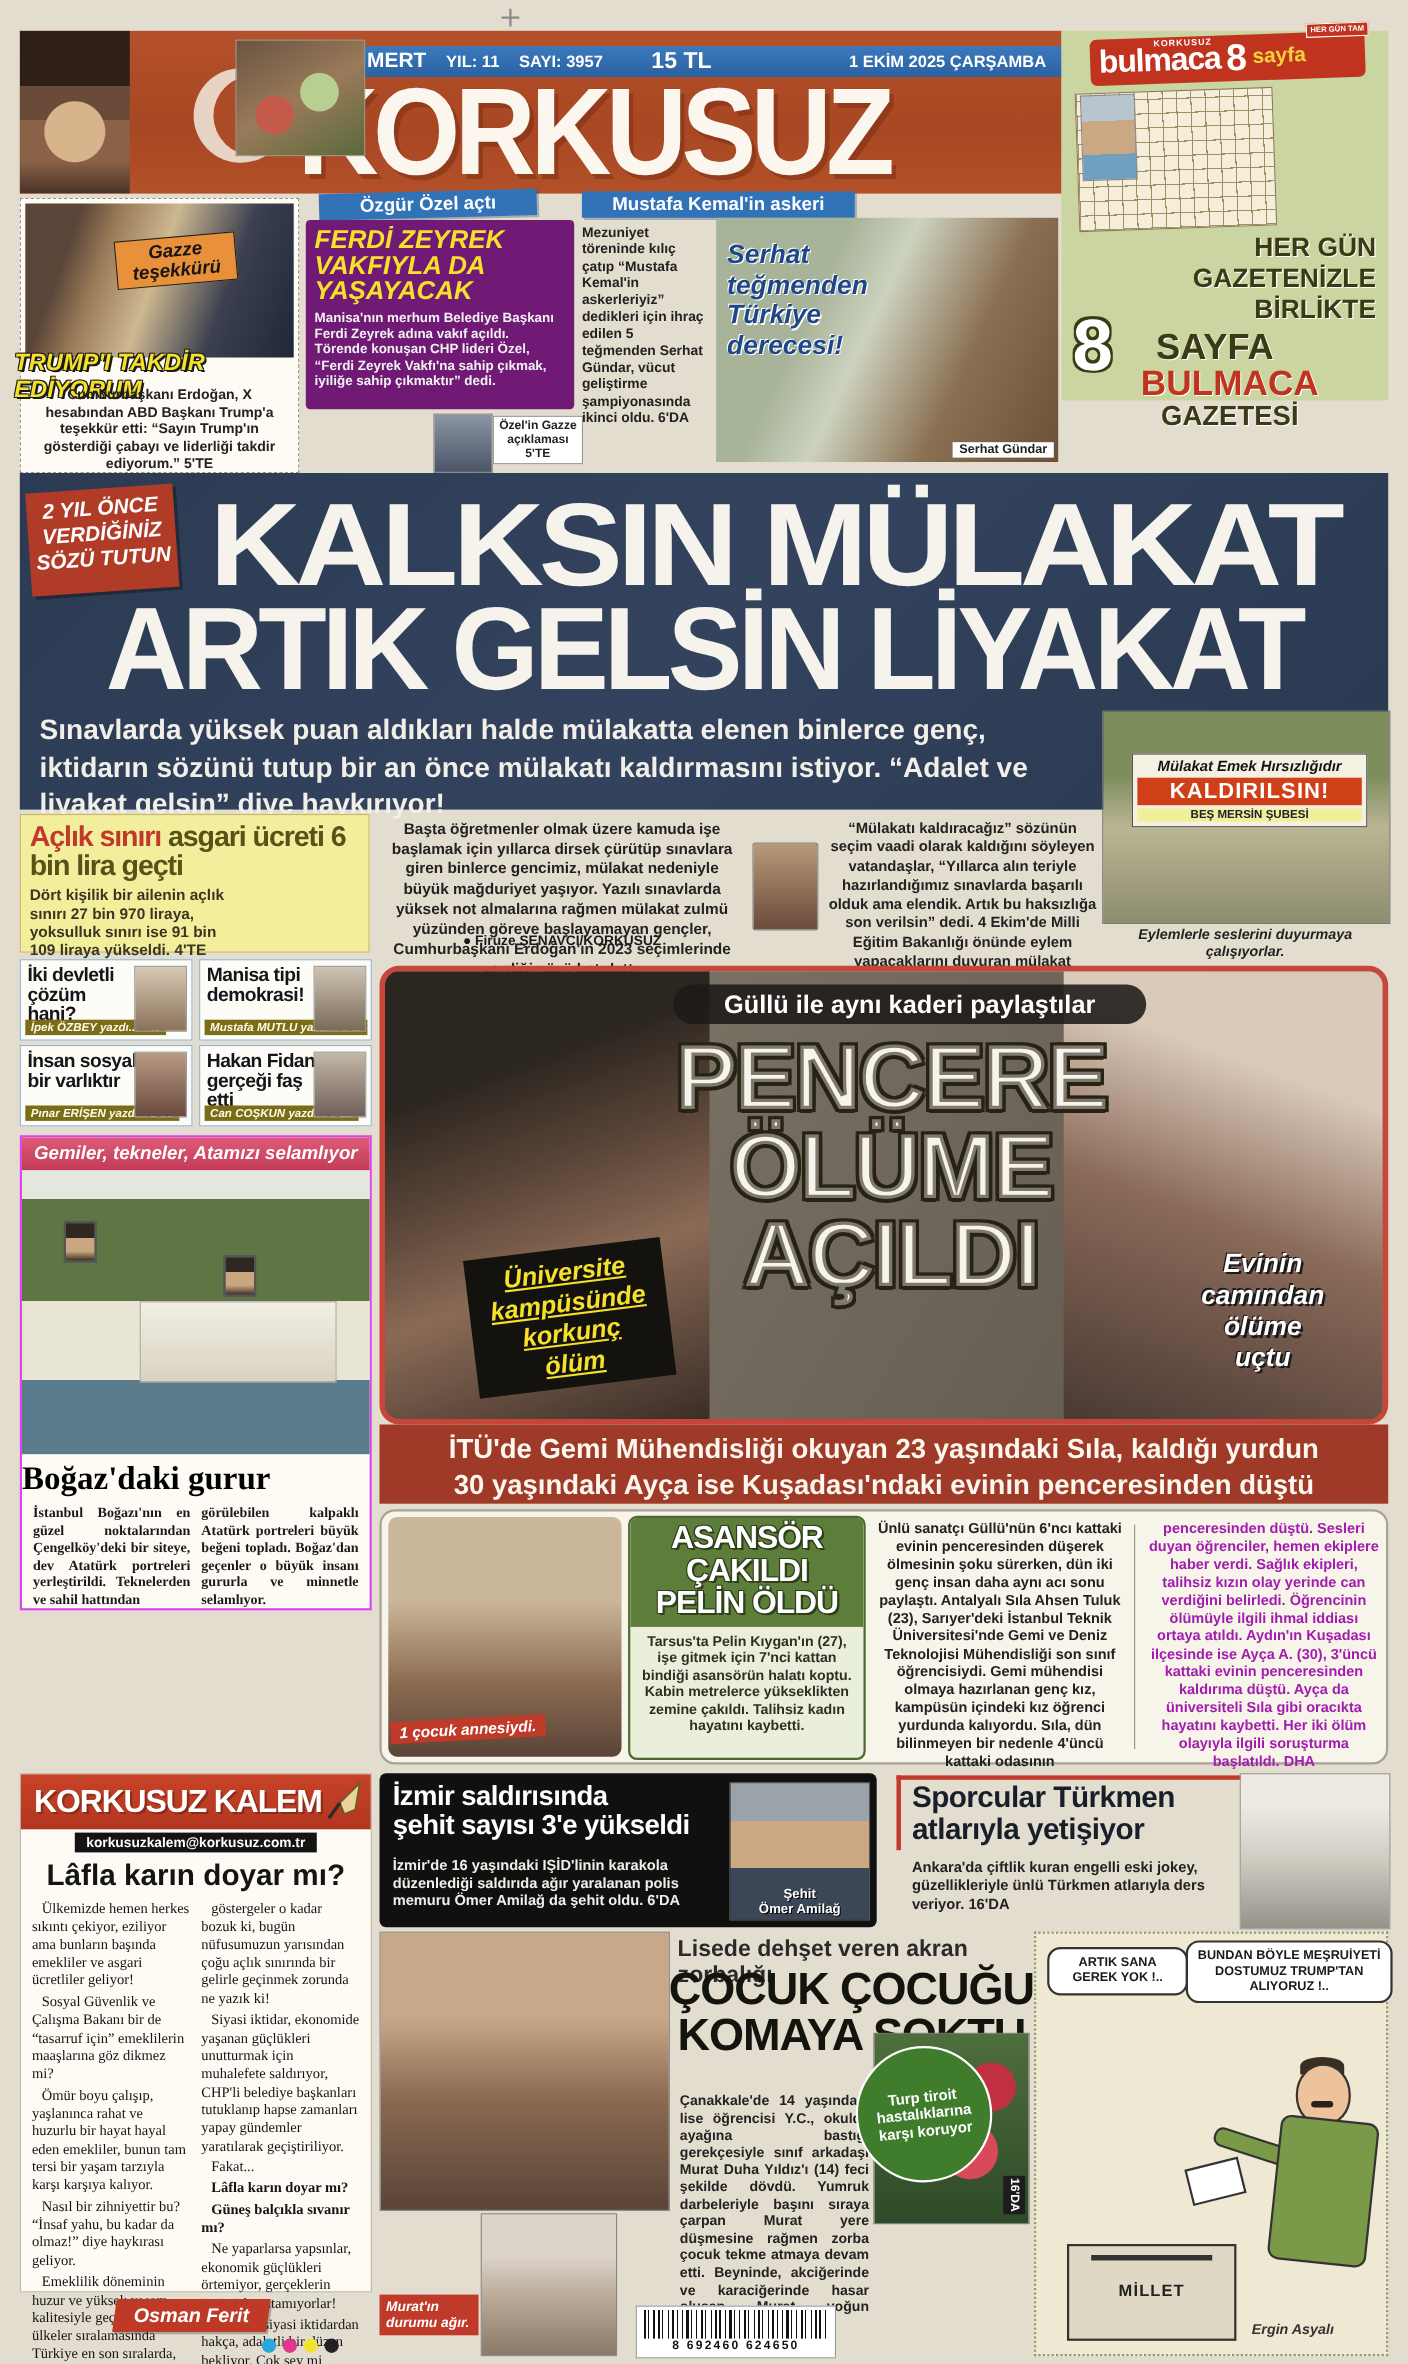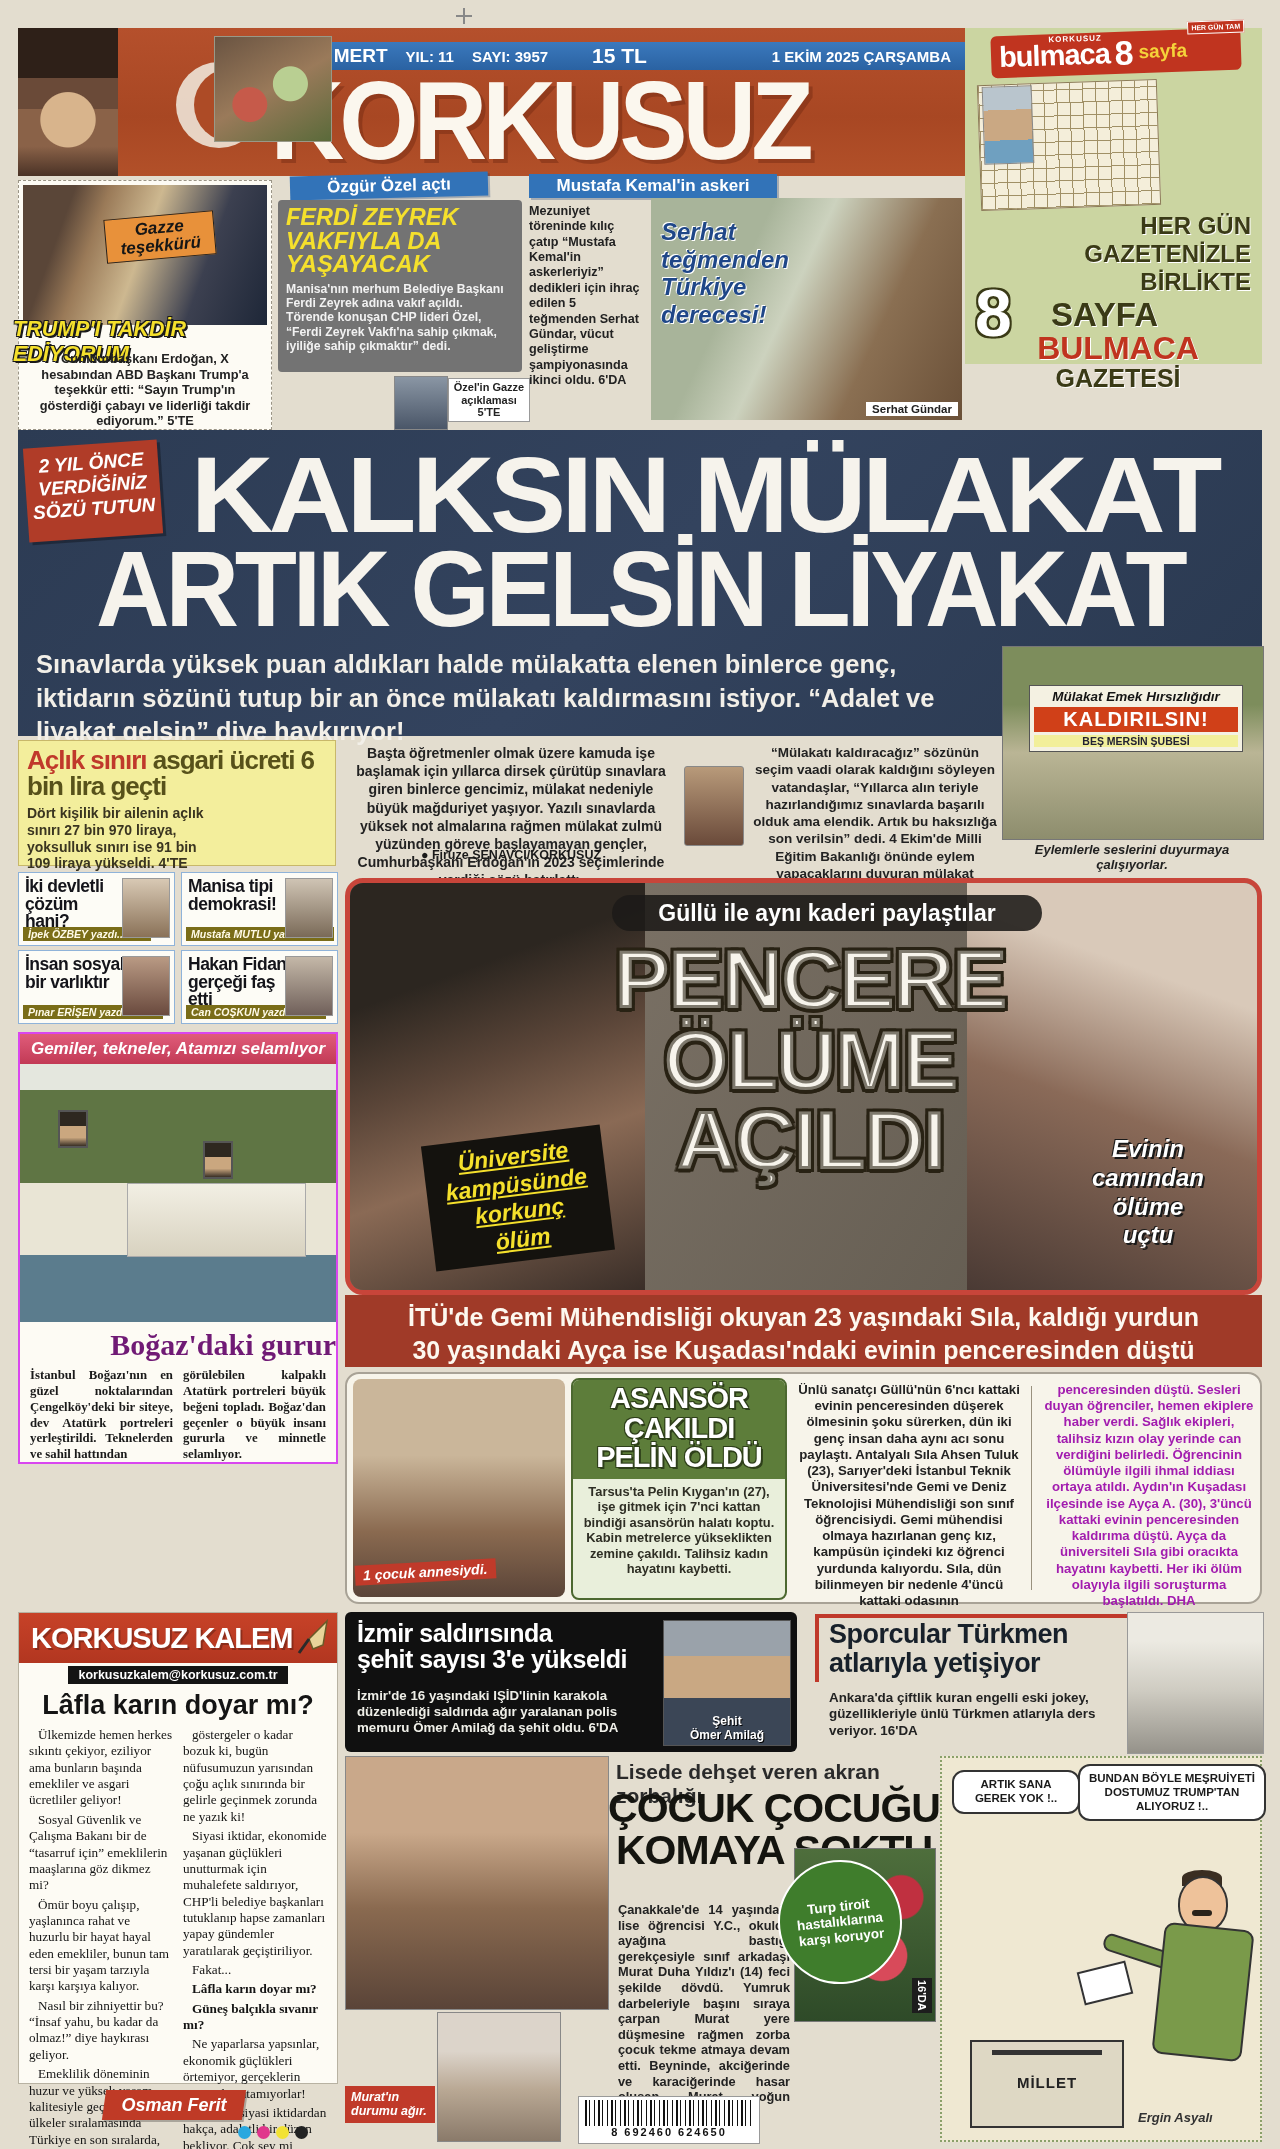--- a/index.html
+++ b/index.html
@@ -38,21 +38,21 @@
   #puz-l6{left:20px;top:336px;width:266px;text-align:center;font-size:25px;}
   
   .kicker{position:absolute;background:#3273b8;color:#fff;font-weight:800;font-size:17px;text-align:center;padding:2px 4px;box-shadow:2px 2px 0 rgba(30,60,110,.3);}
   #st-trump{left:18px;top:180px;width:252px;height:248px;background:#fdfbf4;border:1px dashed #9a9486;}
   #trump-photo{left:4px;top:4px;width:244px;height:140px;background:linear-gradient(110deg,#5a4638 0 18%,#9a7a58 30%,#cdb890 48%,#3c4050 72%,#1e2738 100%);}
   #trump-badge{left:86px;top:34px;width:104px;background:#e8913a;border:1px solid #222;transform:rotate(-5deg);text-align:center;font-style:italic;font-weight:900;font-size:17px;color:#161616;line-height:1.05;padding:3px 2px;}
   #trump-head{left:-6px;top:136px;width:264px;text-align:left;font-style:italic;font-weight:900;font-size:21.5px;color:#f5e02c;text-shadow:2px 2px 0 #1a1a1a,-1px -1px 0 #1a1a1a,1px -1px 0 #1a1a1a,-1px 1px 0 #1a1a1a;}
   #trump-body{left:8px;top:170px;width:236px;font-size:12.8px;font-weight:700;color:#222;text-align:center;line-height:1.22;}
   #st-zeyrek{left:278px;top:180px;width:244px;height:248px;}
   #zy-kick{left:12px;top:-6px;width:190px;transform:rotate(-1.5deg);}
-  #zy-box{left:0;top:20px;width:244px;height:172px;background:#737373;border-radius:4px;padding:6px 8px;box-sizing:border-box;}
+  #zy-box{left:0;top:20px;width:244px;height:172px;background:#701a75;border-radius:4px;padding:6px 8px;box-sizing:border-box;}
   #zy-box .h{font-style:italic;font-weight:900;font-size:23.5px;color:#f5e02c;line-height:1.0;}
   #zy-box .b{margin-top:5px;font-size:12.2px;font-weight:600;color:#f2f2f2;line-height:1.18;}
   #zy-photo{left:116px;top:196px;width:52px;height:52px;background:linear-gradient(180deg,#8a96a4,#4a5668);border:1px solid #888;}
   #zy-cap{left:170px;top:198px;width:76px;background:#fff;border:1px solid #999;font-size:11px;font-weight:800;color:#222;text-align:center;padding:2px;line-height:1.15;}
   #st-serhat{left:527px;top:180px;width:435px;height:250px;}
   #sh-kick{left:2px;top:-6px;width:240px;}
   #sh-body{left:2px;top:24px;width:116px;font-size:12.6px;font-weight:600;color:#222;line-height:1.22;}
   #sh-photo{left:124px;top:18px;width:311px;height:222px;background:linear-gradient(115deg,#a8b49a 0 30%,#ccd2be 45%,#8a6f52 70%,#6a5038 100%);}
   #sh-ol{position:absolute;left:10px;top:20px;width:170px;font-style:italic;font-weight:900;font-size:24px;color:#1f4788;line-height:1.15;text-shadow:1px 1px 0 #fff,-1px -1px 0 #fff;}
   #sh-cap{position:absolute;right:4px;bottom:4px;background:#fff;padding:1px 6px;font-size:11.5px;font-weight:800;color:#222;}
@@ -84,21 +84,21 @@
   .colbox{position:absolute;width:157px;height:74px;background:#fdfcf6;border:1.5px solid #8fb3d9;box-sizing:border-box;padding:5px 6px;}
   .colbox .t{font-size:17.5px;font-weight:900;color:#14141a;line-height:1.0;letter-spacing:-0.5px;width:100px;}
   .colbox .by{position:absolute;left:4px;bottom:4px;background:#7a6d18;color:#fffbe8;font-size:10.5px;font-weight:800;font-style:italic;padding:1px 5px;white-space:nowrap;}
   .colbox .pic{position:absolute;right:4px;top:5px;width:46px;height:58px;border:1px solid #999;}
   
   #bogaz{left:18px;top:1032px;width:320px;height:432px;background:#fdfbf4;border:2px solid #d946ef;box-sizing:border-box;}
   #bg-kick{height:30px;background:linear-gradient(180deg,#e05c7a,#c23a55);color:#fff;font-style:italic;font-weight:900;font-size:17px;text-align:center;line-height:30px;}
   #bg-photo{position:relative;margin:0;width:100%;height:258px;background:linear-gradient(180deg,#e4e7de 0 10%,#5f7544 10% 46%,#e9e5d5 46% 74%,#5b7c8d 74% 100%);}
   #bg-bld{position:absolute;left:34%;top:46%;width:56%;height:28%;background:linear-gradient(180deg,#f2efe4,#d8d2c0);border:1px solid #aaa;}
   .atapor{position:absolute;width:26px;height:34px;background:linear-gradient(180deg,#2e2820 0 40%,#caa77f 40% 75%,#3a3026 100%);border:2px solid #555;}
-  #bg-head{margin-top:6px;text-align:right;font-family:"Liberation Serif",serif;font-size:30px;font-weight:900;color:#701a75;}
+  #bg-head{margin-top:6px;text-align:left;font-family:"Liberation Serif",serif;font-size:30px;font-weight:900;color:#000000;}
   #bg-cols{display:flex;gap:10px;padding:6px 10px;}
   #bg-cols div{width:146px;font-family:"Liberation Serif",serif;font-size:12.8px;font-weight:600;color:#1a1a1a;line-height:1.24;text-align:justify;}
   
   #pencere{left:345px;top:878px;width:917px;height:417px;border:5px solid #c8453a;border-radius:18px;box-sizing:border-box;overflow:hidden;background:linear-gradient(120deg,#847a6e,#5c554a);}
   #pn-phl{left:0;top:0;width:295px;height:407px;background:linear-gradient(160deg,#2c2620 0 25%,#5a4538 45%,#8a6a55 65%,#3a2e28 100%);}
   #pn-phr{left:617px;top:0;width:290px;height:407px;background:linear-gradient(200deg,#d9c9b9 0 25%,#8a6a58 55%,#4a3a34 100%);}
   #pn-kick{left:262px;top:12px;width:430px;height:36px;background:rgba(28,26,24,.88);border-radius:18px;color:#fff;font-weight:800;font-size:23px;text-align:center;line-height:36px;}
   #pn-h{left:240px;top:56px;width:440px;text-align:center;line-height:.96;}
   #pn-h div{font-size:84px;font-weight:900;color:#f7f4ec;-webkit-text-stroke:6px #29221496;text-shadow:3px 3px 0 #292214,-3px -3px 0 #292214,3px -3px 0 #292214,-3px 3px 0 #292214,0 4px 0 #292214;letter-spacing:-2px;}
   #pn-ol{left:78px;top:252px;width:168px;background:#14120e;transform:rotate(-7deg);padding:8px 6px;text-align:center;}

